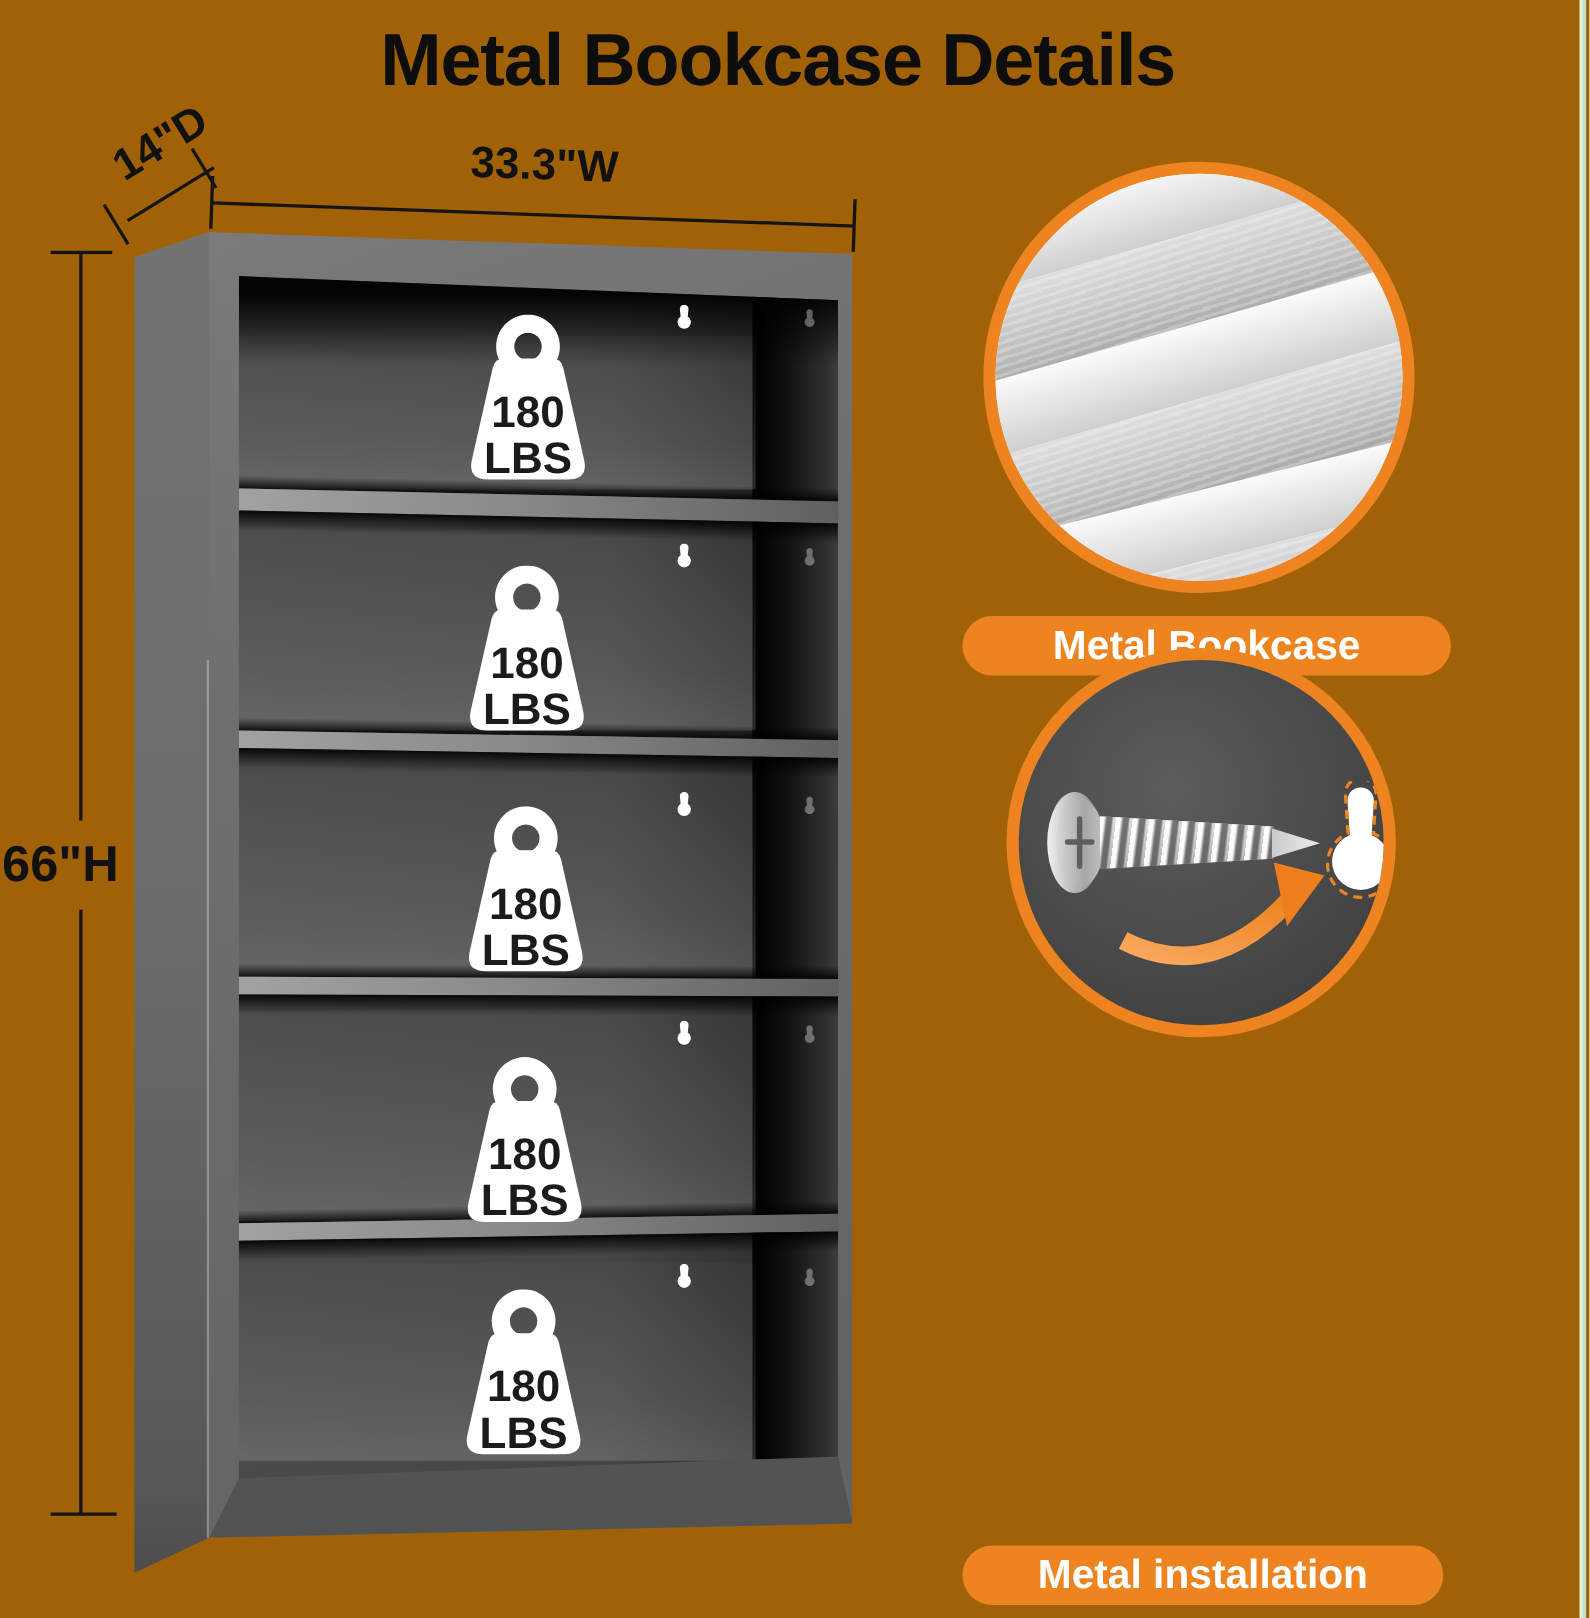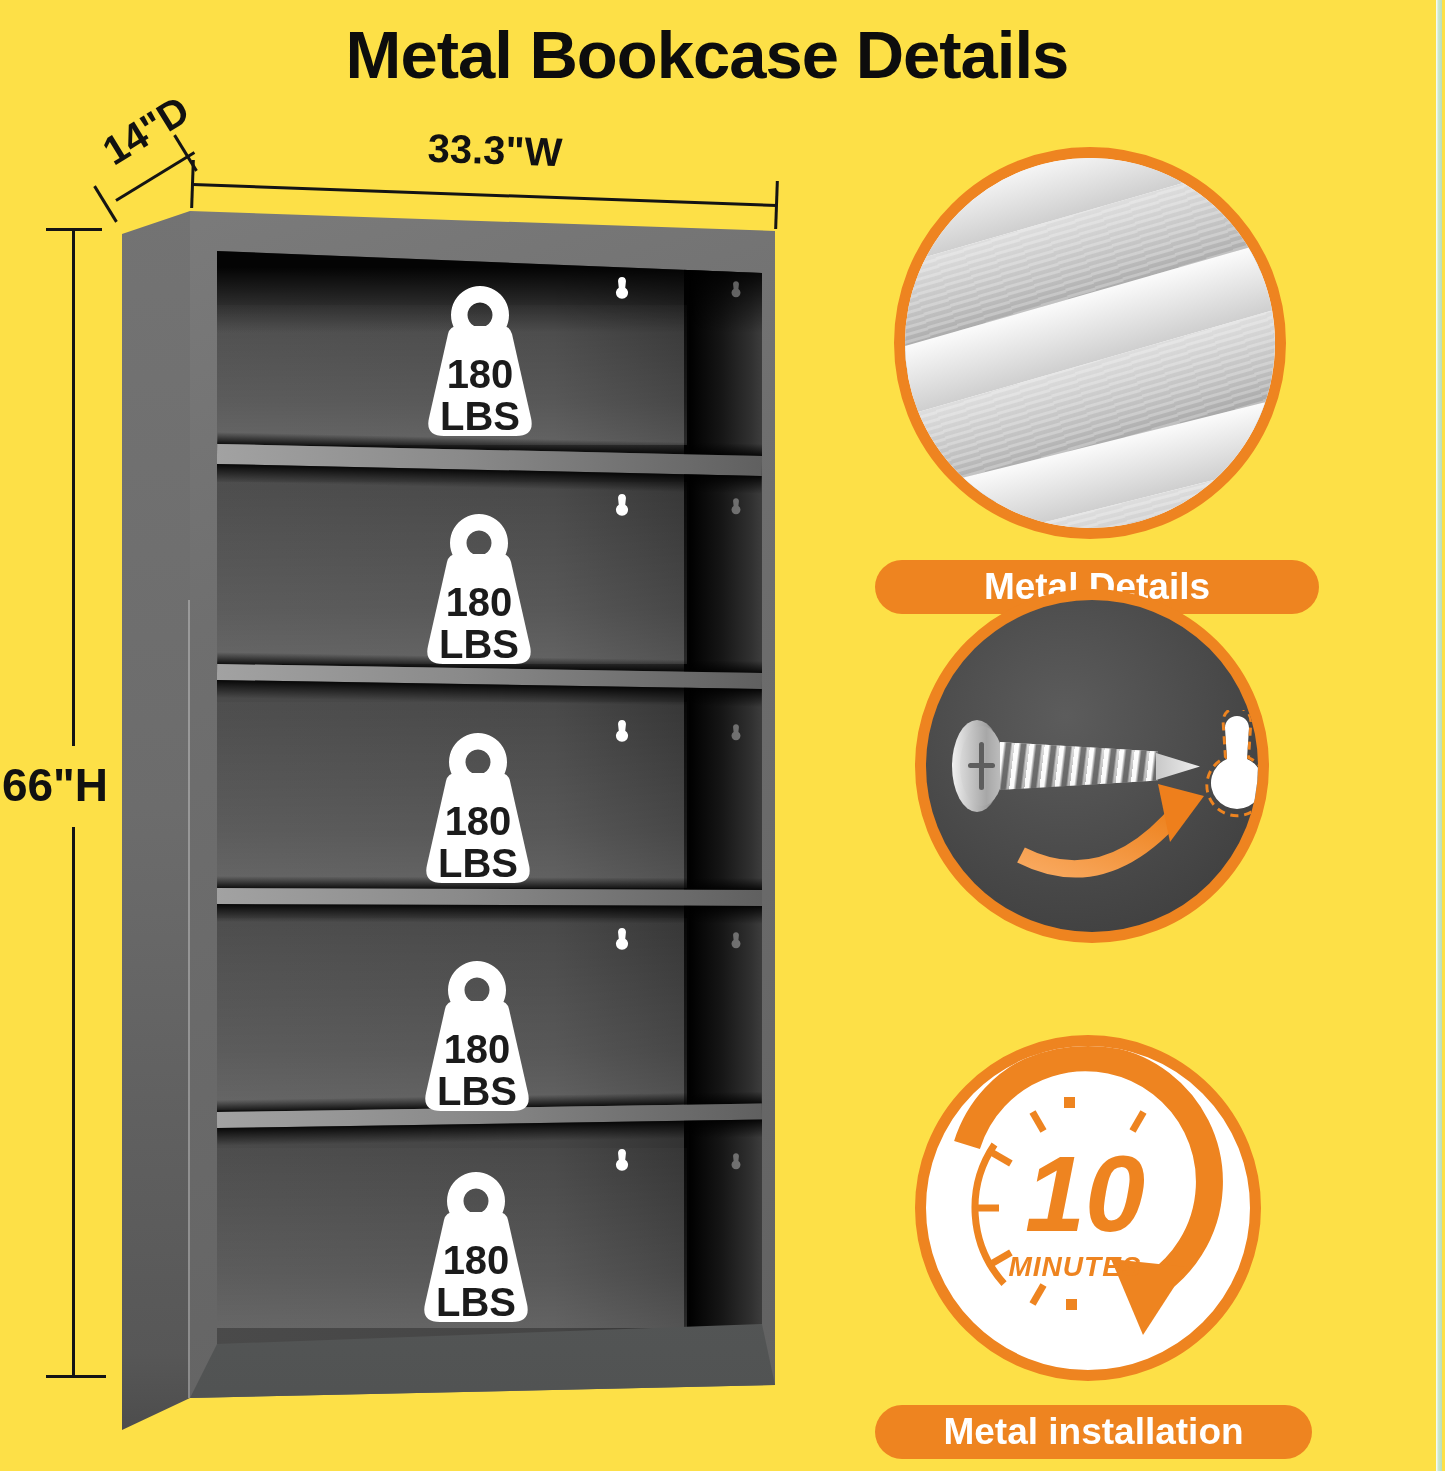--- a/index.html
+++ b/index.html
@@ -1,18 +1,18 @@
 <!DOCTYPE html>
 <html><head>
 <meta charset="utf-8">
 <style>
   html,body{margin:0;padding:0;background:#fff;}
   .canvas{
     position:relative;width:1445px;height:1471px;overflow:hidden;
-    background:#fde047;font-family:"Liberation Sans",sans-serif;
+    background:#a16207;font-family:"Liberation Sans",sans-serif;
   }
   .abs{position:absolute;}
 
   
   .title{
     left:60px;top:16px;width:1294px;text-align:center;
     font-size:67px;font-weight:800;letter-spacing:-1px;color:#0d0d0d;
   }
 
   
@@ -234,21 +234,21 @@
     <div class="slab" style="left:-70px;top:140px;width:500px;height:175px;">
       <div class="s-top"></div>
         <div class="s-front"></div>
     </div>
     <div class="slab" style="left:-50px;top:288px;width:490px;height:165px;transform:rotate(-14deg);">
       <div class="s-top"></div>
         <div class="s-front"></div>
     </div>
   </div>
   <div class="abs pill" style="left:875px;top:560px;width:444px;">
-    <span>Metal Details</span>
+    <span>Metal Bookcase</span>
   </div>
 
   <div class="abs fcircle dark" style="left:915px;top:589px;width:354px;height:354px;">
     <div class="abs screw-rim"></div>
     <div class="abs screw-head"></div>
     <div class="abs screw-cross-v"></div>
     <div class="abs screw-cross-h"></div>
     <div class="abs screw-shank"></div>
     <div class="abs screw-tip"></div>
     <svg class="abs" style="left:0;top:0;" width="354" height="354" viewBox="0 0 354 354">
@@ -260,37 +260,18 @@
       </defs>
       <path d="M95,255 Q180,298 255,208" stroke="url(#ag)" stroke-width="17" fill="none"></path>
       <polygon points="232,184 278,196 244,242" fill="#ee7f1c"></polygon>
     </svg>
     <svg class="abs" style="left:278px;top:110px;" width="66" height="114" viewBox="0 0 66 114">
       <path d="M33,6 c7,0 12,5 12,12 l-2,31 a26,26 0 1 1 -20,0 l-2,-31 c0,-7 5,-12 12,-12 Z" fill="#fff"></path>
       <path d="M33,6 c7,0 12,5 12,12 l-2,31 a26,26 0 1 1 -20,0 l-2,-31 c0,-7 5,-12 12,-12 Z" fill="none" stroke="#ee8420" stroke-width="2.5" stroke-dasharray="7 5" transform="translate(33,57) scale(1.16) translate(-33,-57)"></path>
     </svg>
   </div>
 
-  <div class="abs fcircle clock" style="left:915px;top:1035px;width:346px;height:346px;">
-    <svg class="abs" style="left:-11px;top:-11px;" width="346" height="346" viewBox="0 0 346 346">
-      <circle cx="173" cy="173" r="113" fill="none" stroke="#ee8420" stroke-width="7" stroke-dasharray="150 999" transform="rotate(138 173 173)"></circle>
-      <path d="M52,110 A124,124 0 1 1 236,252" stroke="#ee8420" stroke-width="27" fill="none"></path>
-      <polygon points="196,224 272,232 228,300" fill="#ee8420"></polygon>
-      <g stroke="#ee8420" stroke-width="7">
-        <line x1="117.5" y1="76.9" x2="128.5" y2="95.9"></line>
-        <line x1="76.9" y1="117.5" x2="95.9" y2="128.5"></line>
-        <line x1="62" y1="173" x2="84" y2="173"></line>
-        <line x1="76.9" y1="228.5" x2="95.9" y2="217.5"></line>
-        <line x1="117.5" y1="269.1" x2="128.5" y2="250.1"></line>
-        <line x1="228.5" y1="76.9" x2="217.5" y2="95.9"></line>
-      </g>
-      <rect x="149" y="62" width="11" height="11" fill="#ee8420"></rect>
-      <rect x="151" y="264" width="11" height="11" fill="#ee8420"></rect>
-      <text x="170" y="196" font-size="108" font-style="italic" font-weight="bold" text-anchor="middle" fill="#ee8420">10</text>
-      <text x="160" y="241" font-size="28" font-style="italic" font-weight="bold" letter-spacing="1" text-anchor="middle" fill="#ee8420">MINUTES</text>
-    </svg>
-  </div>
   <div class="abs pill" style="left:875px;top:1405px;width:437px;">
     <span>Metal installation</span>
   </div>
 
   <div class="abs green-strip"></div>
 </div>
 
 </body></html>

